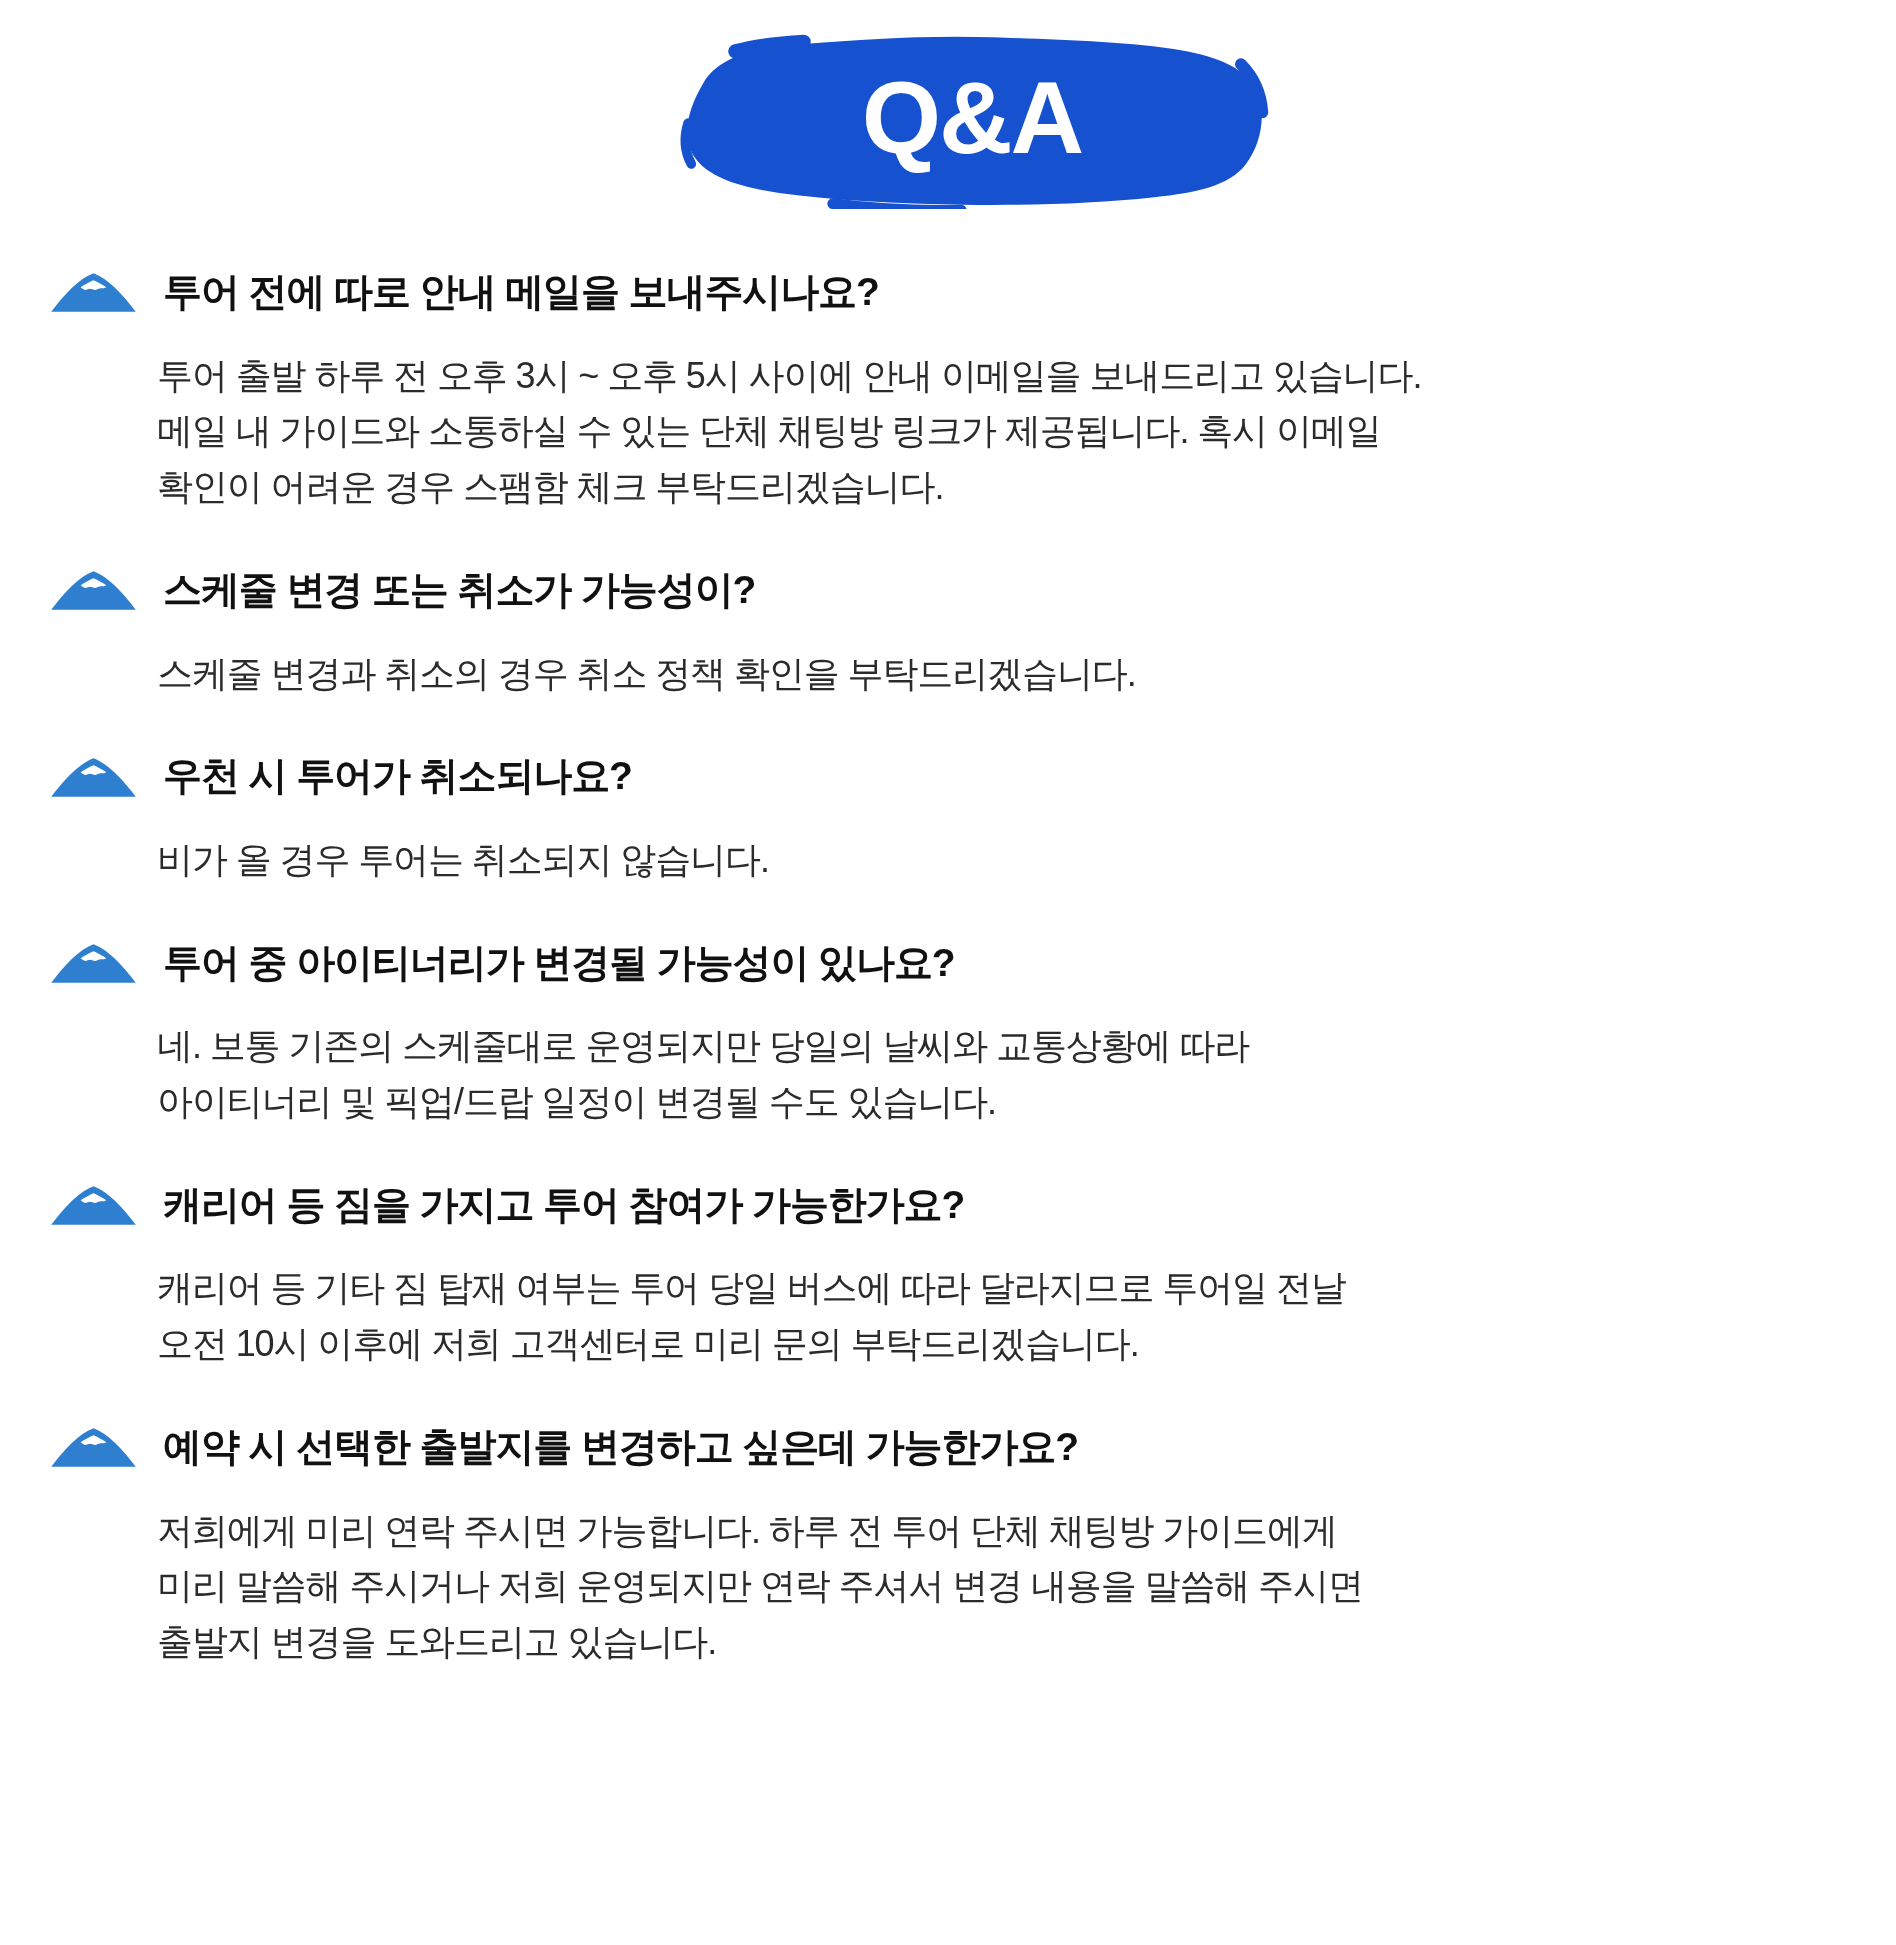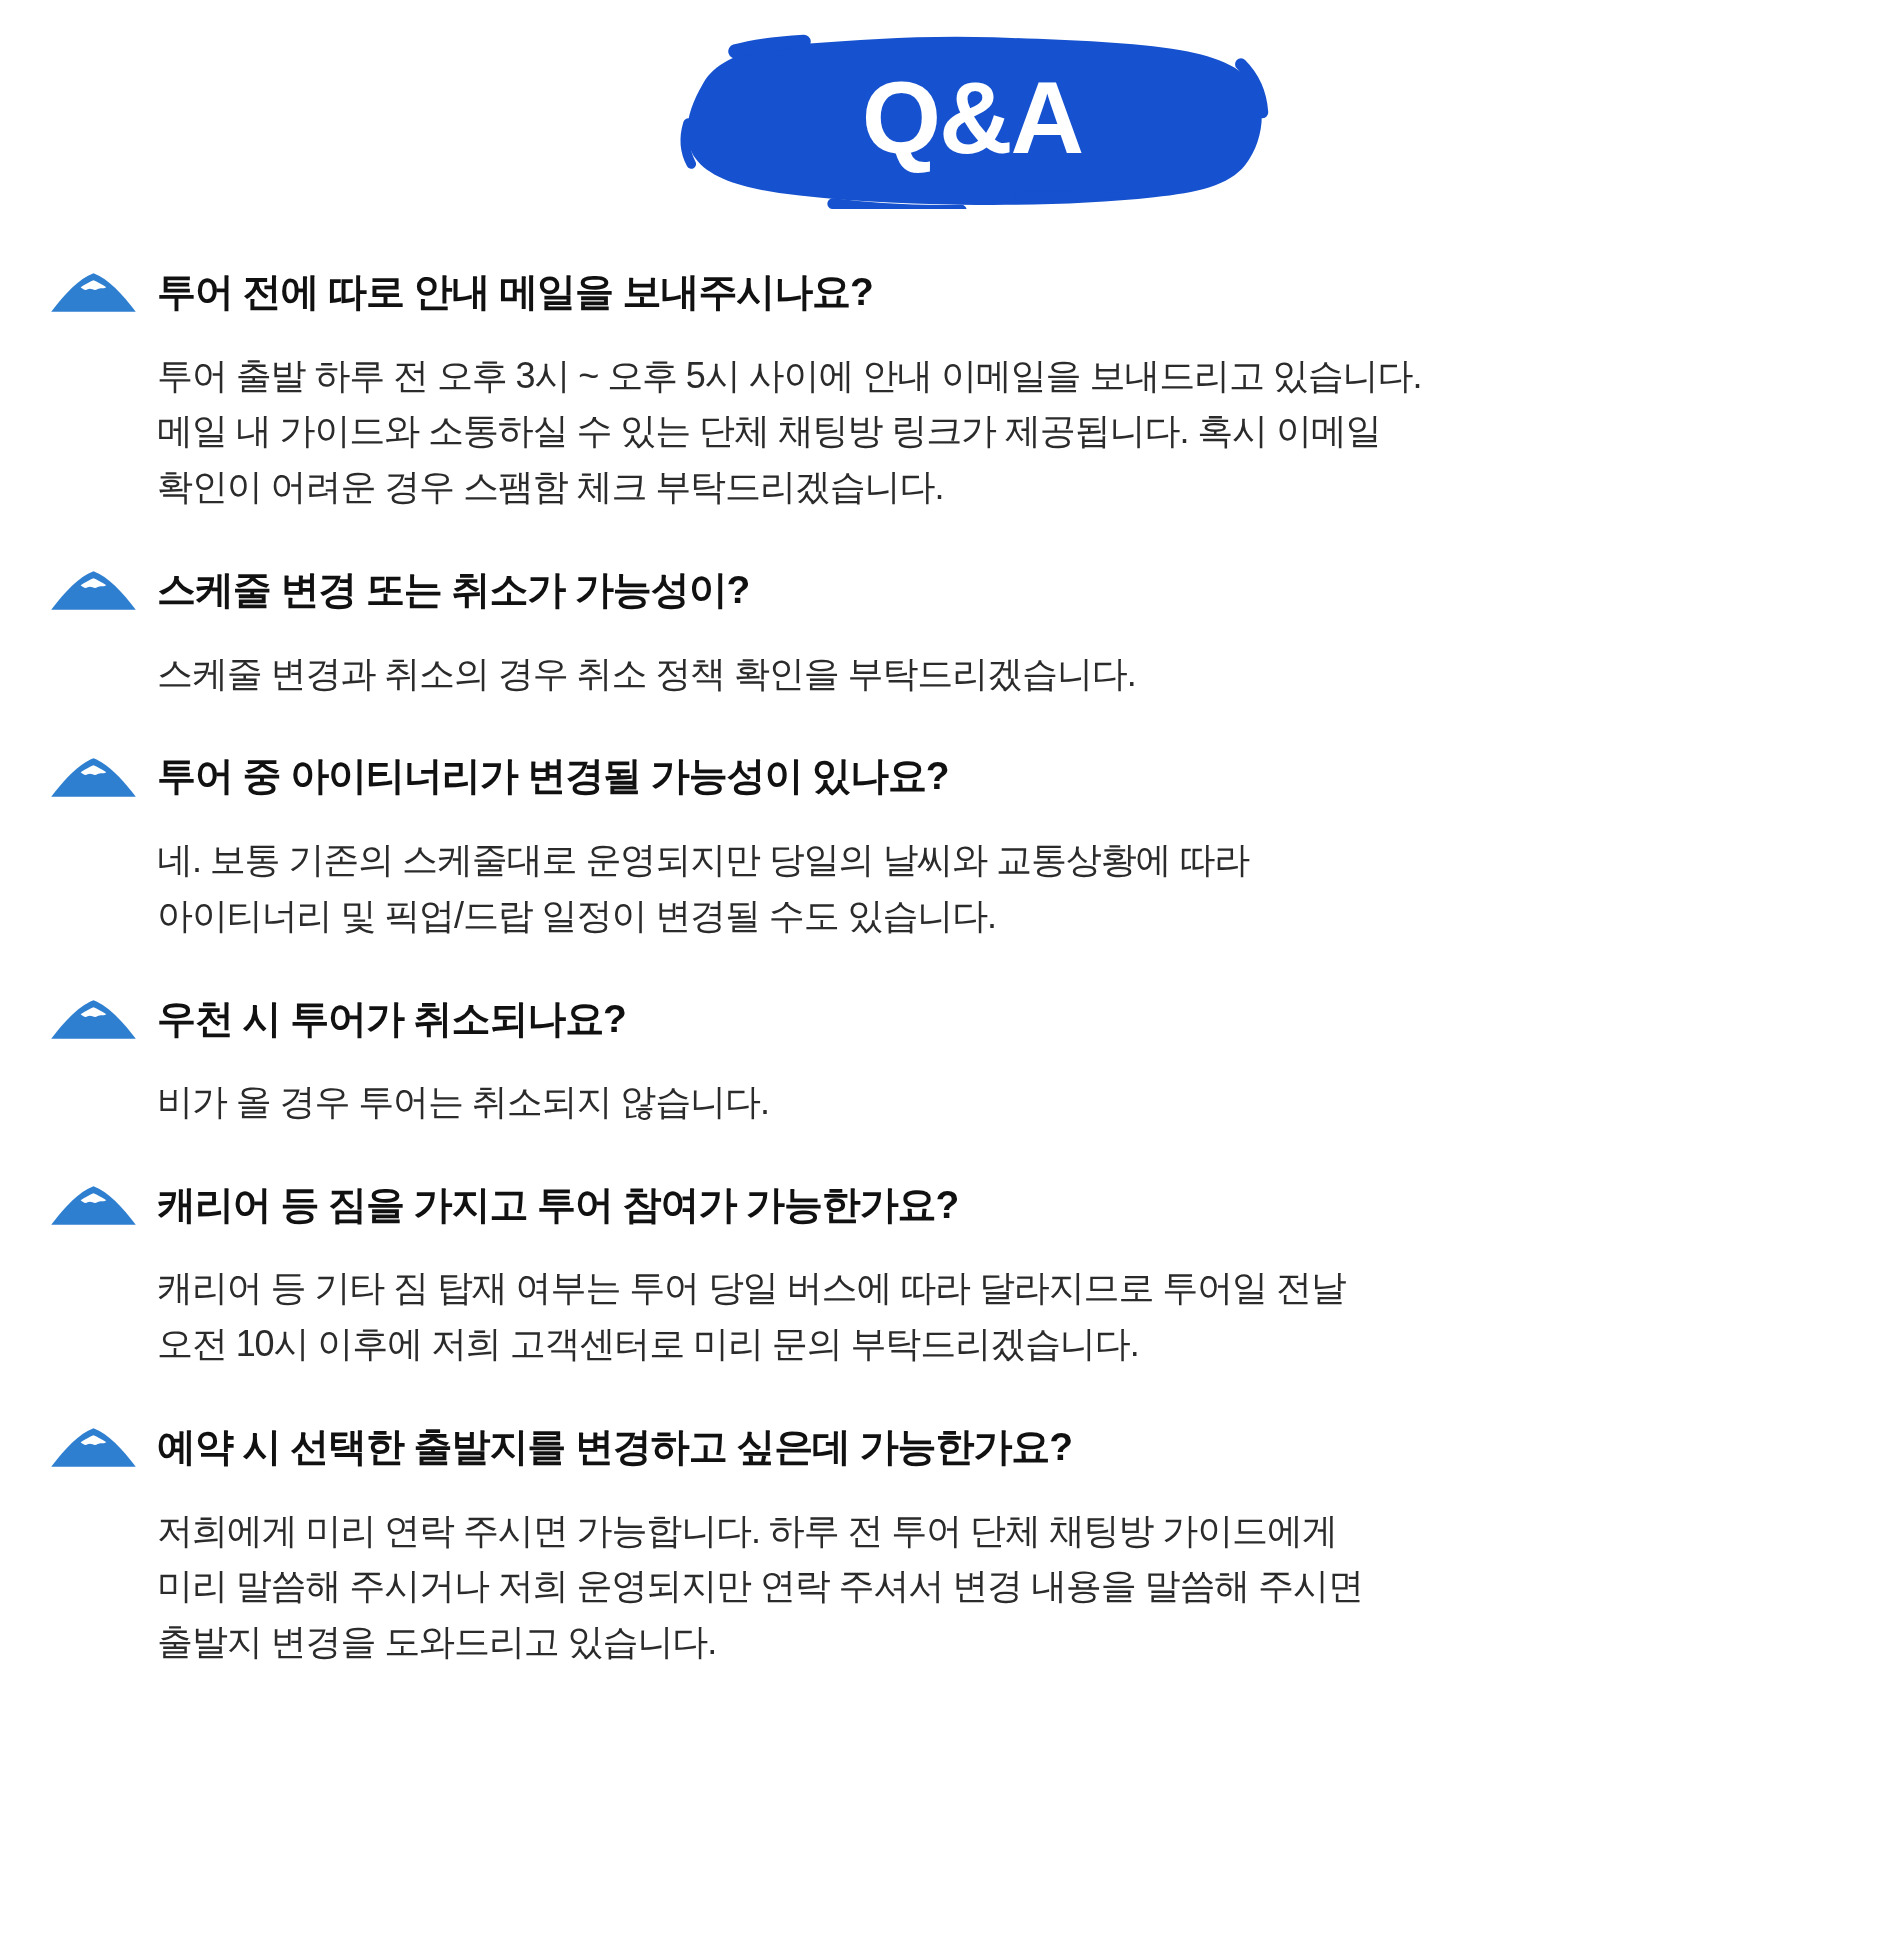--- a/index.html
+++ b/index.html
@@ -62,21 +62,21 @@
   }
   .faq-item {
     margin-bottom: 51px;
   }
   .faq-item:last-child {
     margin-bottom: 0;
   }
   .q-row {
     display: flex;
     align-items: center;
-    gap: 18px;
+    gap: 24px;
   }
   .mt-icon {
     flex: 0 0 auto;
     width: 91px;
     height: 45px;
     display: block;
   }
   .q-text {
     font-size: 39px;
     font-weight: bold;
@@ -143,35 +143,35 @@
       </div>
       <div class="a-text">스케줄 변경과 취소의 경우 취소 정책 확인을 부탁드리겠습니다.</div>
     </div>
 
     <div class="faq-item">
       <div class="q-row">
         <svg class="mt-icon" viewBox="0 0 170 84">
           <path d="M6 80 C30 48 58 18 85 8 C112 18 140 48 164 80 Z" fill="#2F7FD1"></path>
           <path d="M61 34 C70 28 78 24 85 21 C92 24 100 28 109 34 C103 38 98 34 92 38 C86 42 80 34 74 38 C69 41 65 37 61 34 Z" fill="#FFFFFF"></path>
         </svg>
-        <div class="q-text">투어 중 아이티너리가 변경될 가능성이 있나요?</div>
+        <div class="q-text">우천 시 투어가 취소되나요?</div>
       </div>
-      <div class="a-text">네. 보통 기존의 스케줄대로 운영되지만 당일의 날씨와 교통상황에 따라
-아이티너리 및 픽업/드랍 일정이 변경될 수도 있습니다.</div>
+      <div class="a-text">비가 올 경우 투어는 취소되지 않습니다.</div>
     </div>
 
     <div class="faq-item">
       <div class="q-row">
         <svg class="mt-icon" viewBox="0 0 170 84">
           <path d="M6 80 C30 48 58 18 85 8 C112 18 140 48 164 80 Z" fill="#2F7FD1"></path>
           <path d="M61 34 C70 28 78 24 85 21 C92 24 100 28 109 34 C103 38 98 34 92 38 C86 42 80 34 74 38 C69 41 65 37 61 34 Z" fill="#FFFFFF"></path>
         </svg>
-        <div class="q-text">우천 시 투어가 취소되나요?</div>
+        <div class="q-text">투어 중 아이티너리가 변경될 가능성이 있나요?</div>
       </div>
-      <div class="a-text">비가 올 경우 투어는 취소되지 않습니다.</div>
+      <div class="a-text">네. 보통 기존의 스케줄대로 운영되지만 당일의 날씨와 교통상황에 따라
+아이티너리 및 픽업/드랍 일정이 변경될 수도 있습니다.</div>
     </div>
 
     <div class="faq-item">
       <div class="q-row">
         <svg class="mt-icon" viewBox="0 0 170 84">
           <path d="M6 80 C30 48 58 18 85 8 C112 18 140 48 164 80 Z" fill="#2F7FD1"></path>
           <path d="M61 34 C70 28 78 24 85 21 C92 24 100 28 109 34 C103 38 98 34 92 38 C86 42 80 34 74 38 C69 41 65 37 61 34 Z" fill="#FFFFFF"></path>
         </svg>
         <div class="q-text">캐리어 등 짐을 가지고 투어 참여가 가능한가요?</div>
       </div>

